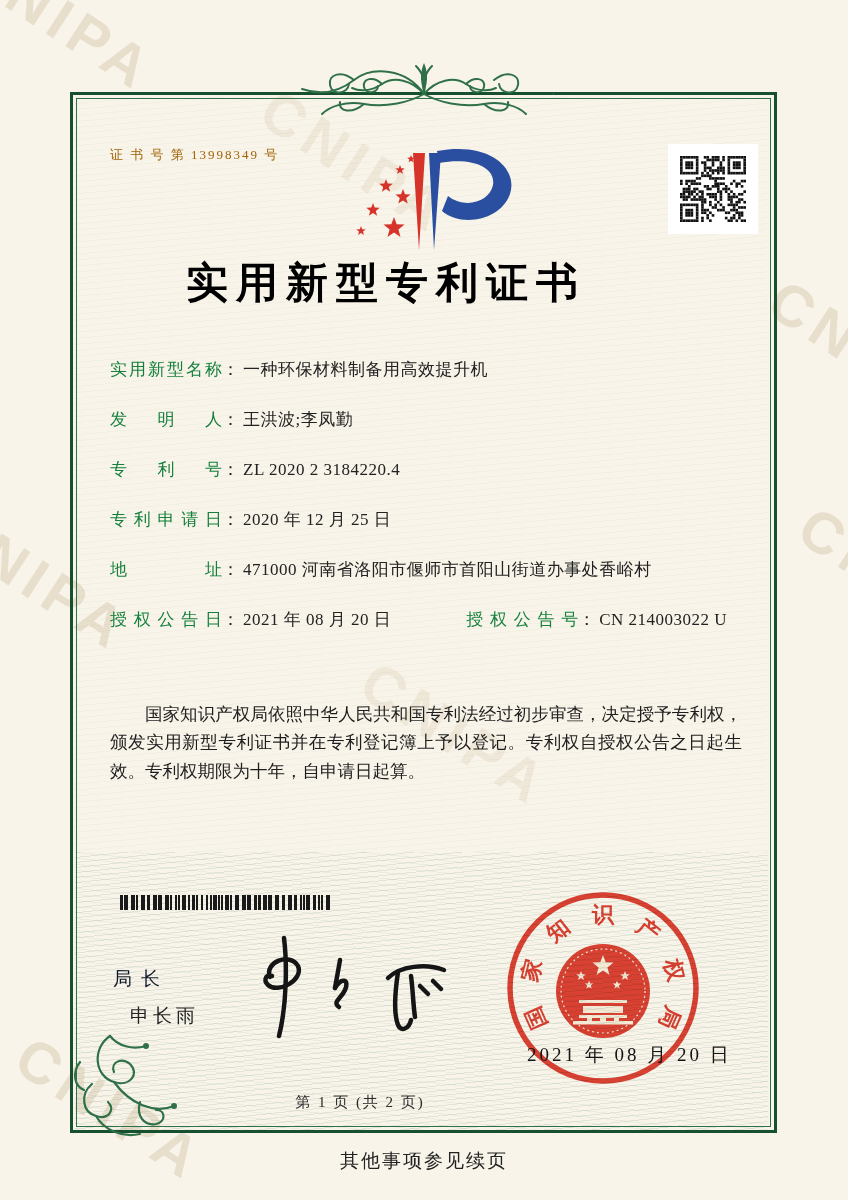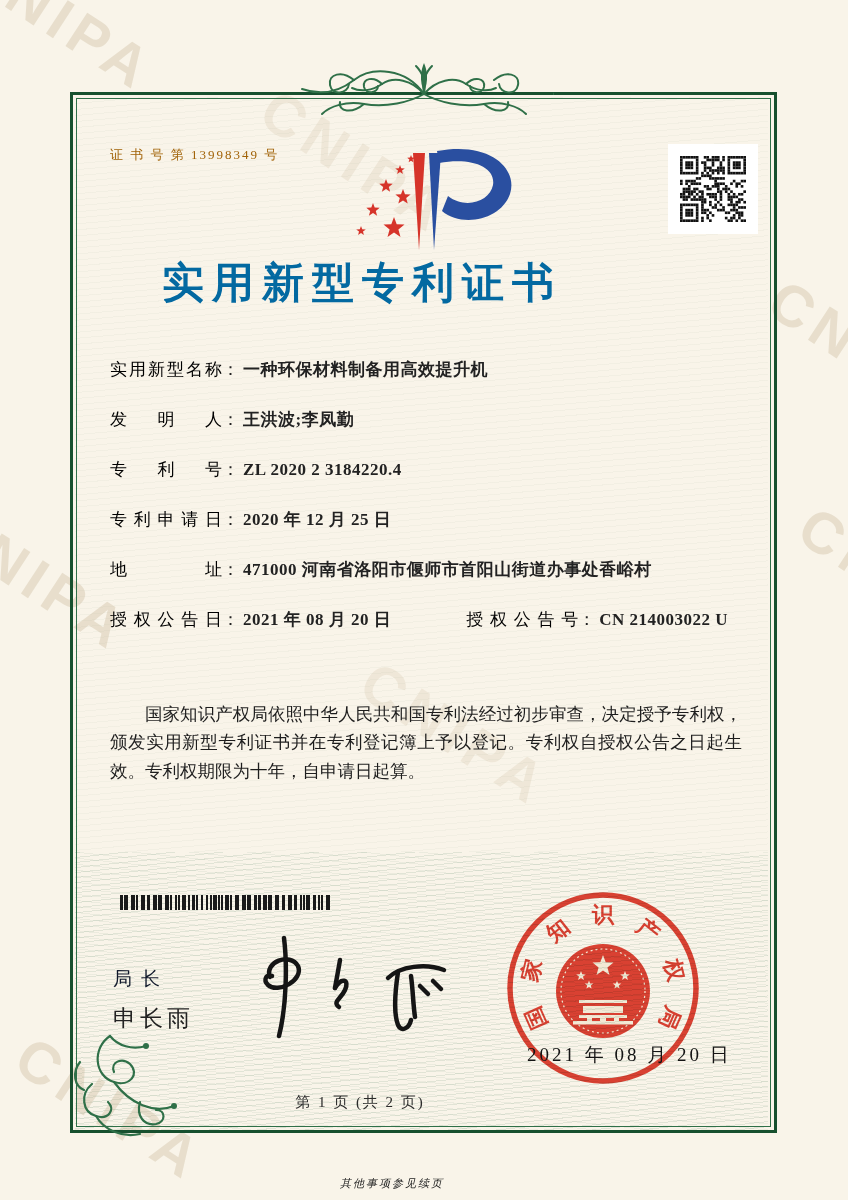--- a/index.html
+++ b/index.html
@@ -46,61 +46,62 @@
     position:absolute;left:110px;top:146px;z-index:4;
     font-size:13px;color:#a16207;letter-spacing:2px;
   }
   .logo{position:absolute;left:330px;top:140px;z-index:4;}
   .qr-box{
     position:absolute;left:668px;top:144px;width:90px;height:90px;
     background:#ffffff;z-index:4;display:flex;align-items:center;justify-content:center;
   }
   .title{
     position:absolute;left:0;width:724px;top:255px;z-index:4;
-    text-align:center;font-size:42px;font-weight:900;color:#0369a1;
+    text-align:center;font-size:42px;font-weight:900;color:#000000;
     letter-spacing:8px;
+    padding-left:24px;
   }
 
   
   .fields{position:absolute;left:110px;top:358px;width:640px;z-index:4;}
   .field-row{height:24px;margin-bottom:26px;font-size:17px;color:#222;white-space:nowrap;}
   .field-label{
     display:inline-block;width:112px;vertical-align:top;
-    text-align:justify;text-align-last:justify;color:#000000;
+    text-align:justify;text-align-last:justify;color:#15803d;
   }
   .field-colon{display:inline-block;margin-right:4px;}
-  .field-value{letter-spacing:0.5px;font-weight:bold;}
+  .field-value{letter-spacing:0.5px;}
   .pair{display:inline-block;}
   .pair.first{width:352px;}
 
   
   .body-text{
     position:absolute;left:110px;top:700px;width:632px;z-index:4;
     font-size:17.5px;line-height:1.62;color:#1d1d1d;
     text-align:justify;
   }
   .body-text p{margin:0;text-indent:2em;}
 
   
   .barcode{position:absolute;left:120px;top:895px;z-index:4;}
   .signer-title{position:absolute;left:113px;top:966px;z-index:4;font-size:19px;color:#0f172a;letter-spacing:9px;}
-  .signer-name{position:absolute;left:113px;top:1003px;z-index:4;font-size:23px;color:#222;letter-spacing:4px;}
+  .signer-name{position:absolute;left:130px;top:1003px;z-index:4;font-size:19px;color:#222;letter-spacing:4px;}
   .signature{position:absolute;left:240px;top:932px;z-index:4;}
   .seal{position:absolute;left:503px;top:888px;z-index:5;opacity:0.93;mix-blend-mode:multiply;}
   .seal-date{
     position:absolute;left:527px;top:1042px;z-index:6;
     font-size:19px;color:#141414;letter-spacing:3px;white-space:nowrap;
   }
   .page-number{
     position:absolute;left:70px;width:580px;top:1093px;z-index:4;
     text-align:center;font-size:15px;color:#2b2b2b;letter-spacing:2px;
   }
   .continuation{
     position:absolute;left:340px;top:1148px;z-index:4;
-    font-size:11px;color:#222;font-style:italic;letter-spacing:2px;margin-top:28px;
+    font-size:19px;color:#222;letter-spacing:2px;
   }
 </style>
 </head>
 <body>
 
 <div class="page">
 
   <div class="wm" style="left:-45px;top:-15px;">CNIPA</div>
   <div class="wm light" style="left:250px;top:128px;">CNIPA</div>
   <div class="wm" style="left:758px;top:318px;">CNIPA</div>

